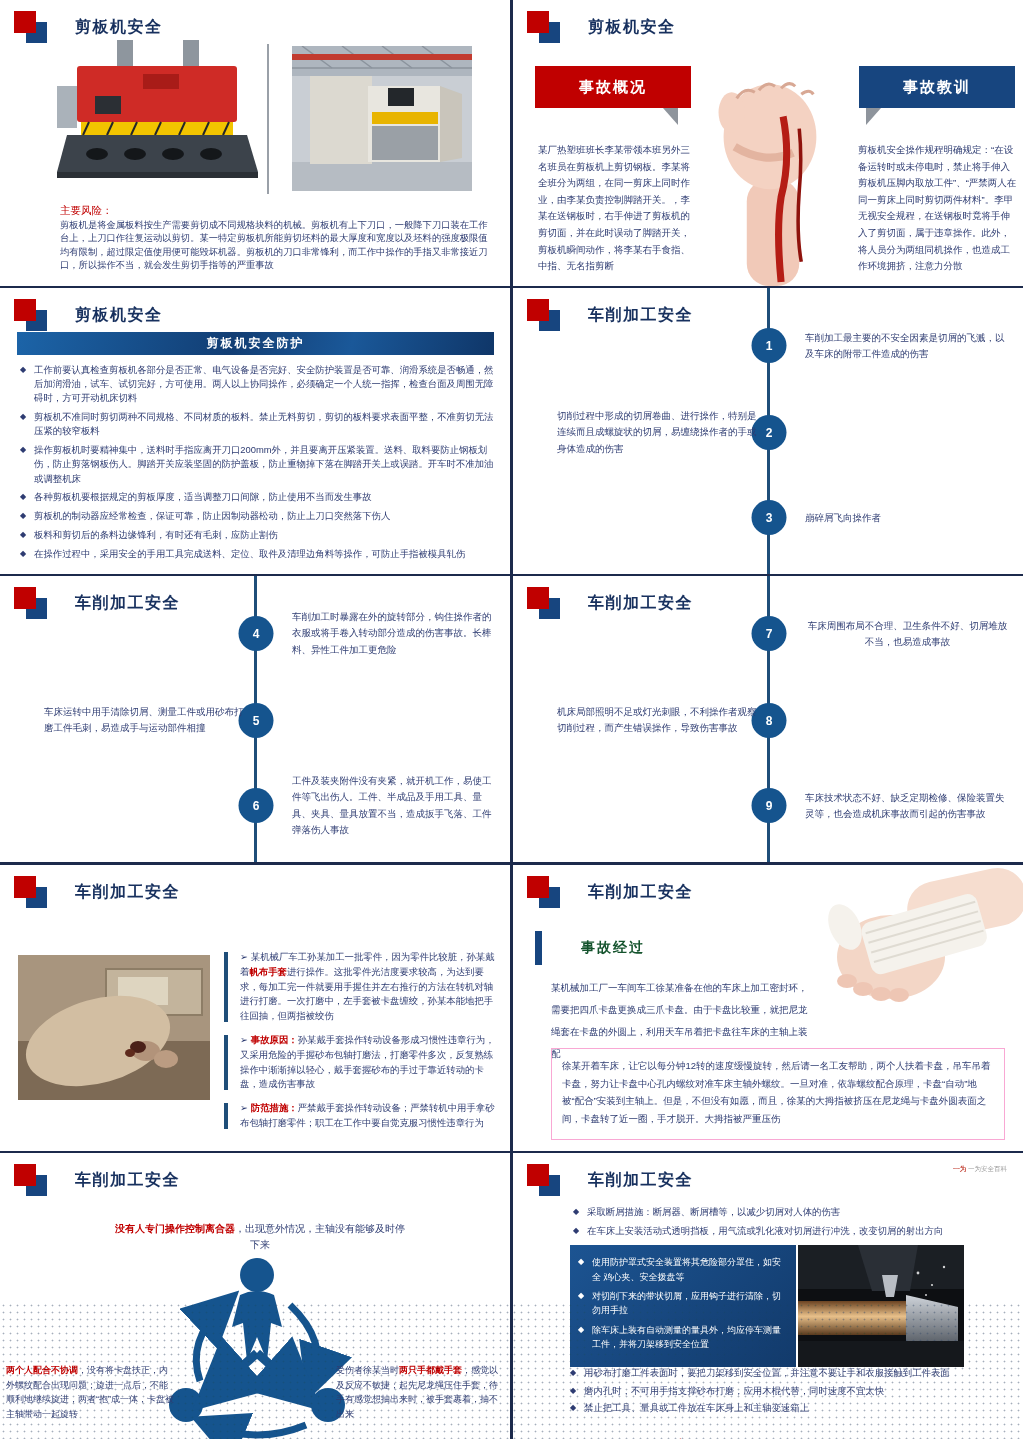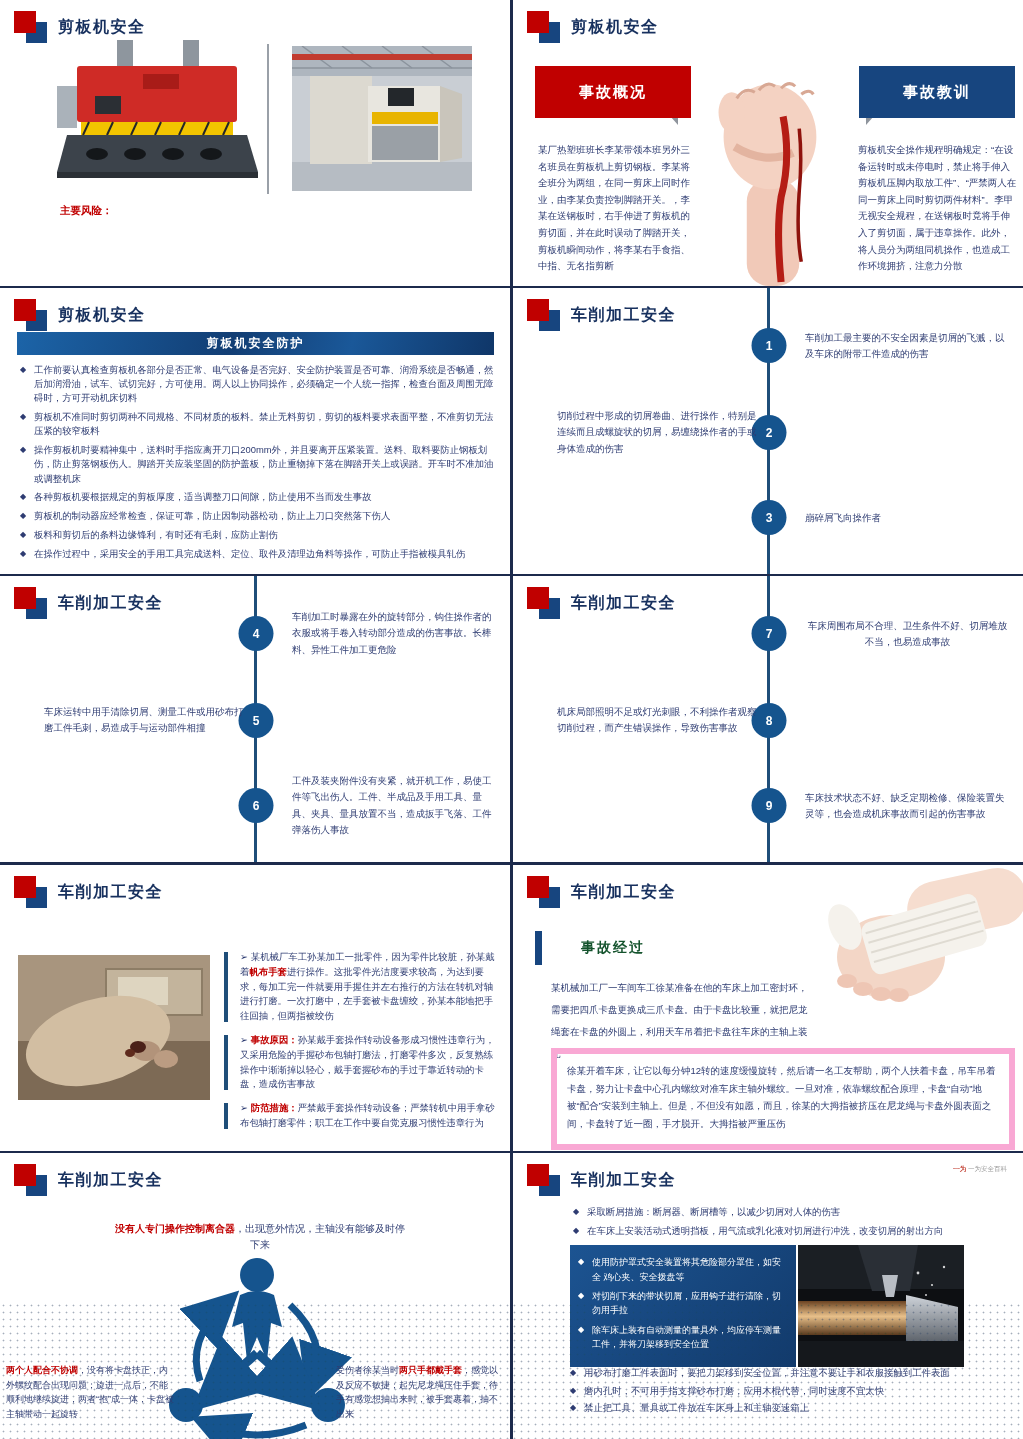--- a/index.html
+++ b/index.html
@@ -4,32 +4,32 @@
 <style>
   html,body{margin:0;padding:0;}
   body{background:#1c2a4c;font-family:"Liberation Sans","DejaVu Sans",sans-serif;}
   #page{position:relative;width:1023px;height:1439px;background:#1c2a4c;overflow:hidden;}
   .slide{position:absolute;width:510px;height:286px;background:#ffffff;overflow:hidden;}
   
   .hd{position:absolute;top:9px;left:13px;display:flex;align-items:center;z-index:3;}
   .logo{position:relative;width:36px;height:36px;flex:0 0 36px;}
   .logo .sqb{position:absolute;left:13px;top:13px;width:21px;height:21px;background:#17457f;}
   .logo .sqr{position:absolute;left:1px;top:2px;width:22px;height:22px;background:#c00000;}
-  .hd-t{margin-left:9px;font-size:16px;font-weight:bold;color:#17305e;letter-spacing:1.5px;}
+  .hd-t{margin-left:26px;font-size:16px;font-weight:bold;color:#17305e;letter-spacing:1.5px;}
   .navy{color:#2e3c72;}
   .red{color:#c00000;font-weight:bold;}
   p{margin:0;}
   
   .s1-img1{position:absolute;left:55px;top:38px;width:205px;height:160px;}
   .s1-div{position:absolute;left:267px;top:44px;width:2px;height:150px;background:#9aa0a8;}
   .s1-img2{position:absolute;left:292px;top:46px;width:180px;height:145px;}
-  .s1-lab{position:absolute;left:60px;top:204px;font-size:10.5px;font-weight:bold;color:#c00000;}
+  .s1-lab{position:absolute;left:60px;top:204px;font-size:10.5px;font-weight:normal;color:#c00000;}
   .s1-txt{position:absolute;left:60px;top:219px;width:428px;font-size:9.3px;line-height:13.4px;color:#2e3c72;}
   
-  .banner{position:absolute;top:66px;height:52px;display:flex;align-items:center;justify-content:center;color:#fff;font-weight:bold;font-size:15px;letter-spacing:2px;z-index:2;}
+  .banner{position:absolute;top:66px;height:42px;display:flex;align-items:center;justify-content:center;color:#fff;font-weight:bold;font-size:15px;letter-spacing:2px;z-index:2;}
   .bn-red{left:22px;width:156px;background:#c00000;}
   .bn-blue{left:346px;width:156px;background:#17457f;}
   .tail{position:absolute;top:108px;width:0;height:0;z-index:1;}
   .tail-r{left:150px;border-top:17px solid #8e949c;border-left:15px solid transparent;}
   .tail-l{left:353px;border-top:17px solid #8e949c;border-right:15px solid transparent;}
   .s2-txt{position:absolute;top:142px;width:160px;font-size:9.5px;line-height:16.6px;color:#2e3c72;}
   .s2-l{left:25px;}
   .s2-r{left:345px;}
   .s2-fist{position:absolute;left:193px;top:58px;width:132px;height:228px;}
   
@@ -48,21 +48,21 @@
   
   .s7-img{position:absolute;left:18px;top:90px;width:192px;height:145px;}
   .s7-list{position:absolute;left:224px;right:8px;top:85px;}
   .s7-b{position:relative;padding-left:16px;margin-bottom:9px;font-size:9.4px;line-height:14.8px;color:#2e3c72;}
   .s7-b .bar{position:absolute;left:0;top:2px;bottom:2px;width:4px;background:#1f4e79;}
   .arw{color:#2e3c72;margin-right:3px;}
   
   .s8-bar{position:absolute;left:22px;top:66px;width:7px;height:34px;background:#17457f;}
   .s8-h{position:absolute;left:68px;top:74px;font-size:14px;font-weight:bold;color:#14532d;letter-spacing:2px;}
   .s8-p{position:absolute;left:38px;top:112px;width:258px;font-size:9.5px;line-height:22px;color:#2e3c72;}
-  .s8-box{position:absolute;left:38px;top:183px;width:432px;height:74px;border:6px solid #f9a8d4;padding:8px 10px;font-size:9.5px;line-height:17.6px;color:#2e3c72;}
+  .s8-box{position:absolute;left:38px;top:183px;width:432px;height:74px;border:1px solid #f9a8d4;padding:8px 10px;font-size:9.5px;line-height:17.6px;color:#2e3c72;}
   .s8-img{position:absolute;right:0;top:0;width:228px;height:152px;}
   
   .s9-top{position:absolute;left:115px;width:290px;top:68px;text-align:center;font-size:10px;line-height:16px;color:#2e3c72;}
   .s9-blk{position:absolute;top:210px;width:170px;font-size:9px;line-height:14.6px;color:#2e3c72;}
   .s9-l{left:6px;}
   .s9-r{left:336px;}
   .s9-diag{position:absolute;left:148px;top:100px;width:218px;height:186px;}
   
   .s10-corner{position:absolute;right:16px;top:12px;font-size:6.5px;color:#9a9a9a;}
   .s10-corner b{color:#c0392b;font-weight:bold;}
@@ -130,20 +130,21 @@
       <rect x="0" y="8" width="180" height="6" fill="#c23b30"></rect>
       <rect y="116" width="180" height="29" fill="#b6bcc3"></rect>
       <rect x="18" y="30" width="62" height="88" fill="#dcd9d0"></rect>
       <rect x="76" y="40" width="72" height="76" fill="#e8e6df"></rect>
       <rect x="80" y="66" width="66" height="12" fill="#e8b400"></rect>
       <rect x="80" y="80" width="66" height="34" fill="#9aa0a6"></rect>
       <rect x="96" y="42" width="26" height="18" fill="#23272b"></rect>
       <polygon points="148,40 170,48 170,112 148,116" fill="#c9c5bb"></polygon>
     </svg>
     <div class="s1-lab">主要风险：</div>
+    <p class="s1-txt">剪板机是将金属板料按生产需要剪切成不同规格块料的机械。剪板机有上下刀口，一般降下刀口装在工作台上，上刀口作往复运动以剪切。某一特定剪板机所能剪切坯料的最大厚度和宽度以及坯料的强度极限值均有限制，超过限定值使用便可能毁坏机器。剪板机的刀口非常锋利，而工作中操作的手指又非常接近刀口，所以操作不当，就会发生剪切手指等的严重事故</p>
   </div>
 
   <div class="slide" style="left:513px;top:0;">
     <div class="hd">
       <div class="logo">
           <i class="sqb"></i>
           <i class="sqr"></i>
         </div>
       <div class="hd-t">剪板机安全</div>
     </div>

